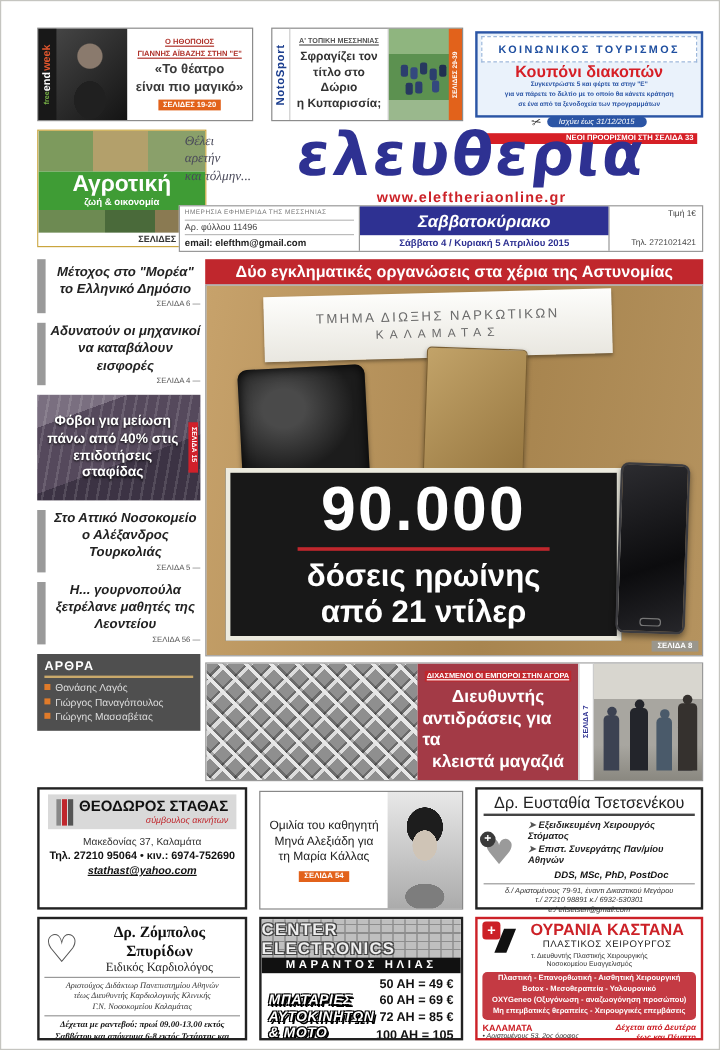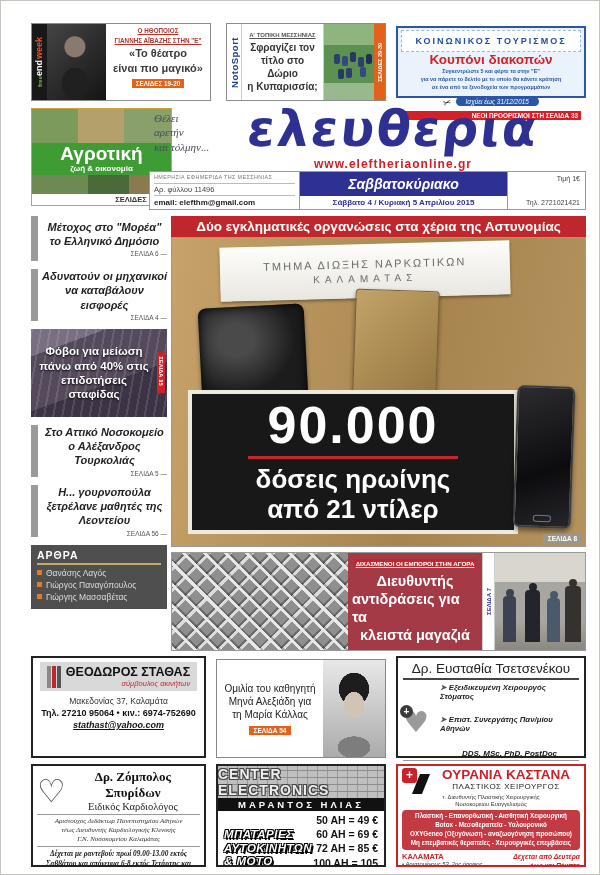--- a/index.html
+++ b/index.html
@@ -11,21 +11,21 @@
   #ad-weekend{position:absolute;left:30px;top:22px;width:180px;height:78px;border:1px solid #8c8c8c;display:flex;background:#fff}
   .wk-photo{width:74px;height:100%;position:relative;background:
     radial-gradient(circle 11px at 58% 30%, #8a7a6d 0 10px, transparent 11px),
     radial-gradient(ellipse 22px 26px at 58% 78%, #202020 0 60%, transparent 61%),
     linear-gradient(135deg,#4a4a4a,#141414)}
   .wk-brand{position:absolute;left:0;top:0;bottom:0;width:15px;background:#181818;display:flex;flex-direction:column;align-items:center;justify-content:center}
   .wk-brand span{writing-mode:vertical-rl;transform:rotate(180deg);font-weight:bold;line-height:1}
   .wk-w{color:#e4572e;font-size:9px}
   .wk-e{color:#fff;font-size:9px}
   .wk-f{color:#7ab648;font-size:6px}
-  .wk-right{flex:1;display:flex;flex-direction:column;align-items:center;gap:2px;padding:3px;text-align:center}
+  .wk-right{flex:1;display:flex;flex-direction:column;align-items:center;justify-content:center;gap:2px;padding:3px;text-align:center}
   .wk-kicker{font-size:6.3px;color:#b0342c;font-weight:bold;text-decoration:underline;line-height:1.3}
   .wk-quote{font-size:11px;color:#3a3a3a;font-weight:bold;line-height:1.15}
   .wk-pages{font-size:6.3px;color:#fff;background:#e2621b;padding:1px 4px;font-weight:bold;margin-top:2px}
 
   #ad-notosport{position:absolute;left:225px;top:22px;width:160px;height:78px;border:1px solid #8c8c8c;display:flex;background:#fff}
   .ns-brand{width:15px;border-right:1px solid #ccc;display:flex;align-items:center;justify-content:center}
   .ns-brand span{writing-mode:vertical-rl;transform:rotate(180deg);font-weight:bold;font-size:9.5px;color:#1d3f8f;letter-spacing:.5px}
   .ns-text{width:82px;display:flex;flex-direction:column;align-items:center;justify-content:center;padding:3px;text-align:center;border-right:1px solid #ccc}
   .ns-kicker{font-size:6px;color:#555;font-weight:bold;text-decoration:underline;margin-bottom:3px}
   .ns-title{font-size:10px;color:#333;font-weight:bold;line-height:1.3}
@@ -144,21 +144,21 @@
     radial-gradient(ellipse 27px 18px at 50% 90%,#7d7d7d 0 60%,transparent 61%),
     linear-gradient(#e8e8e8,#ababab)}
 
   #ad-tsets{position:absolute;left:395px;top:655px;width:190px;height:102px;border:2px solid #222;background:#fff;padding:3px 5px;display:flex;flex-direction:column}
   .ts-name{font-size:13.5px;color:#222;text-align:center;border-bottom:2px solid #444;padding-bottom:2px}
   .ts-mid{display:flex;align-items:center;margin-top:3px}
   .ts-logo{width:32px;height:32px;position:relative;margin-right:5px;flex:0 0 auto}
   .ts-logo::before{content:"♥";font-family:"DejaVu Sans",sans-serif;font-size:29px;color:#9a9a9a;line-height:32px}
   .ts-cross{position:absolute;left:-3px;top:-1px;width:13px;height:13px;background:#3a3a3a;border-radius:50%;color:#fff;font-size:10px;font-weight:bold;text-align:center;line-height:13px}
   .ts-cross::after{content:"+"}
-  .ts-lines{flex:1;display:flex;flex-direction:column;gap:14px}
+  .ts-lines{flex:1;display:flex;flex-direction:column;gap:2px}
   .ts-li{font-size:7.8px;font-style:italic;font-weight:bold;color:#222}
   .ts-li::before{content:"➤ ";color:#555}
   .ts-deg{font-size:8px;font-weight:bold;font-style:italic;color:#111;text-align:center;margin:2px 0}
   .ts-contact{border-top:1px solid #999;padding-top:2px;display:flex;flex-direction:column;align-items:center;gap:1px}
   .ts-c{font-size:6.2px;font-style:italic;color:#333}
 
   #ad-zompolos{position:absolute;left:30px;top:763px;width:175px;height:103px;border:2px solid #222;background:#fff;font-family:"Liberation Serif",serif;display:flex;flex-direction:column;padding:3px 4px 0;overflow:hidden}
   .zo-head{display:flex;align-items:center}
   .zo-heart::before{content:"♡";font-family:"DejaVu Sans",sans-serif;font-size:32px;color:#555;line-height:1}
   .zo-names{flex:1;text-align:center}

